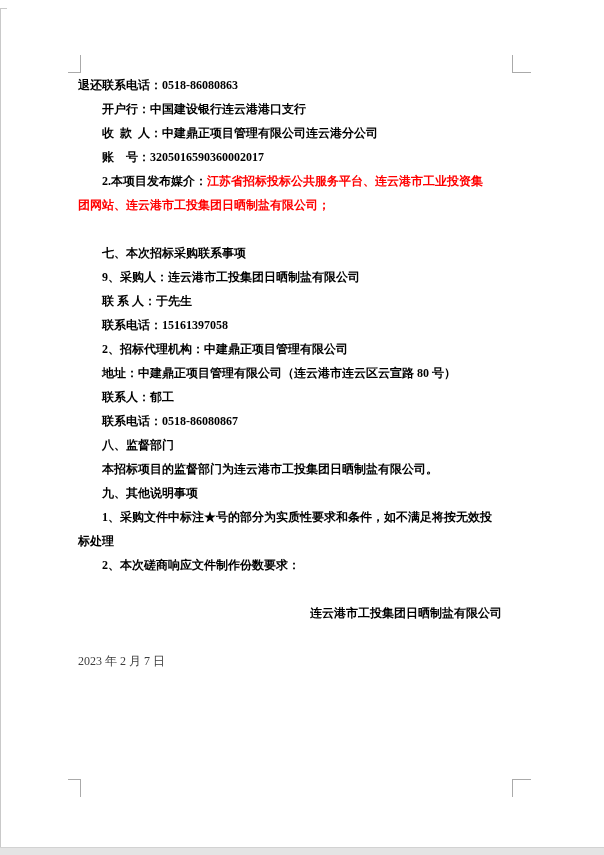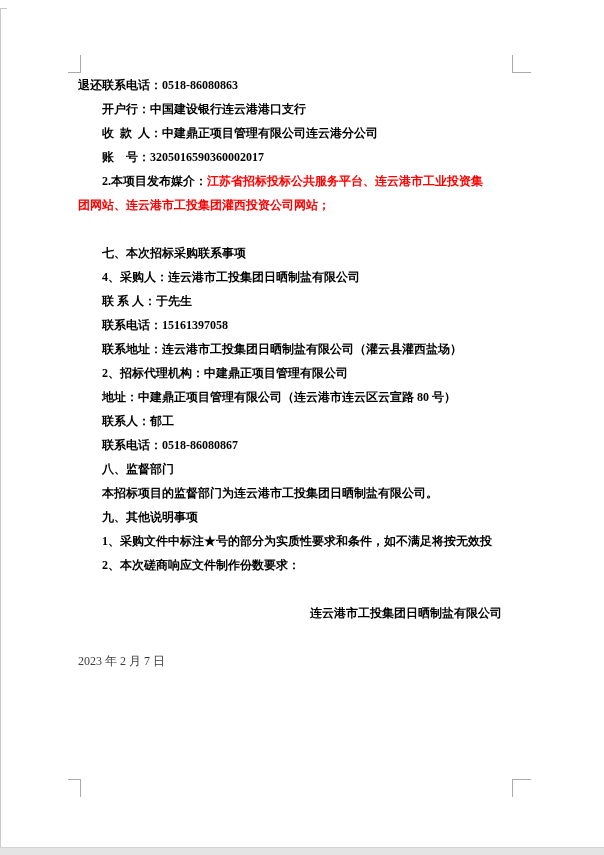--- a/index.html
+++ b/index.html
@@ -39,33 +39,33 @@
 <div class="crop tr"></div>
 <div class="crop bl"></div>
 <div class="crop br"></div>
 
 <div class="textarea">
   <div class="line">退还联系电话：0518-86080863</div>
   <div class="line indent">开户行：中国建设银行连云港港口支行</div>
   <div class="line indent">收  款  人：中建鼎正项目管理有限公司连云港分公司</div>
   <div class="line indent">账    号：3205016590360002017</div>
   <div class="line indent"><span>2.本项目发布媒介：</span><span class="red">江苏省招标投标公共服务平台、连云港市工业投资集</span></div>
-  <div class="line red">团网站、连云港市工投集团灌西投资公司网站；</div>
+  <div class="line red">团网站、连云港市工投集团日晒制盐有限公司；</div>
   <div class="line"></div>
   <div class="line indent">七、本次招标采购联系事项</div>
-  <div class="line indent">4、采购人：连云港市工投集团日晒制盐有限公司</div>
+  <div class="line indent">9、采购人：连云港市工投集团日晒制盐有限公司</div>
   <div class="line indent">联 系 人：于先生</div>
   <div class="line indent">联系电话：15161397058</div>
-  <div class="line indent">联系地址：连云港市工投集团日晒制盐有限公司（灌云县灌西盐场）</div>
   <div class="line indent">2、招标代理机构：中建鼎正项目管理有限公司</div>
   <div class="line indent">地址：中建鼎正项目管理有限公司（连云港市连云区云宣路 80 号）</div>
   <div class="line indent">联系人：郁工</div>
   <div class="line indent">联系电话：0518-86080867</div>
   <div class="line indent">八、监督部门</div>
   <div class="line indent">本招标项目的监督部门为连云港市工投集团日晒制盐有限公司。</div>
   <div class="line indent">九、其他说明事项</div>
   <div class="line indent">1、采购文件中标注★号的部分为实质性要求和条件，如不满足将按无效投</div>
+  <div class="line">标处理</div>
   <div class="line indent">2、本次磋商响应文件制作份数要求：</div>
   <div class="line"></div>
   <div class="line sig">连云港市工投集团日晒制盐有限公司</div>
   <div class="line"></div>
   <div class="line date">2023 年 2 月 7 日</div>
 </div>
 
 </body></html>

